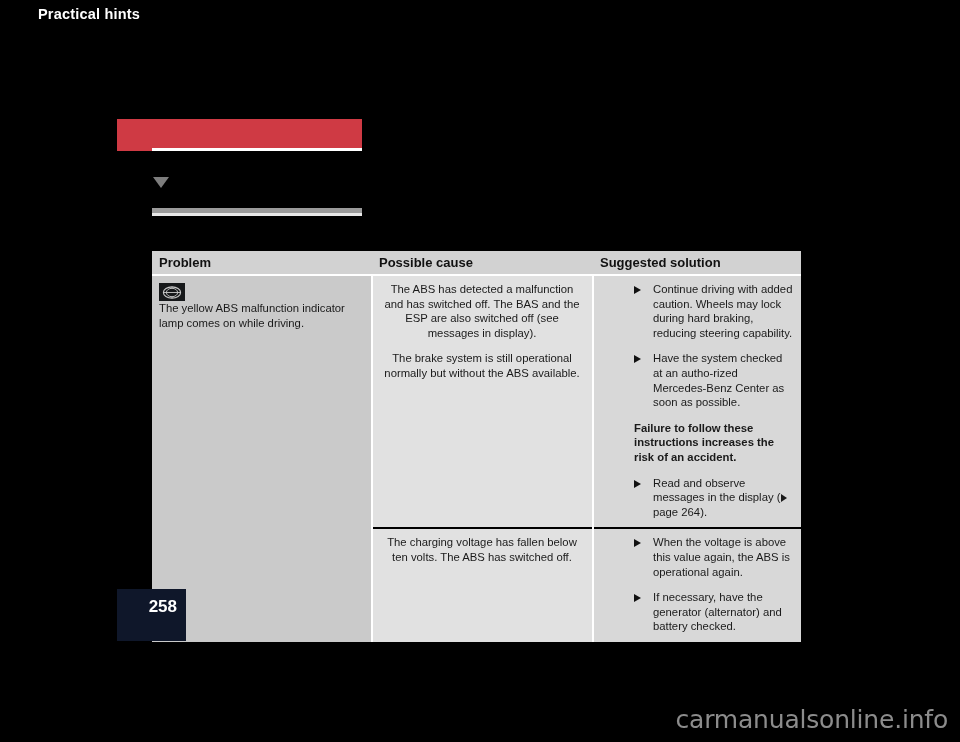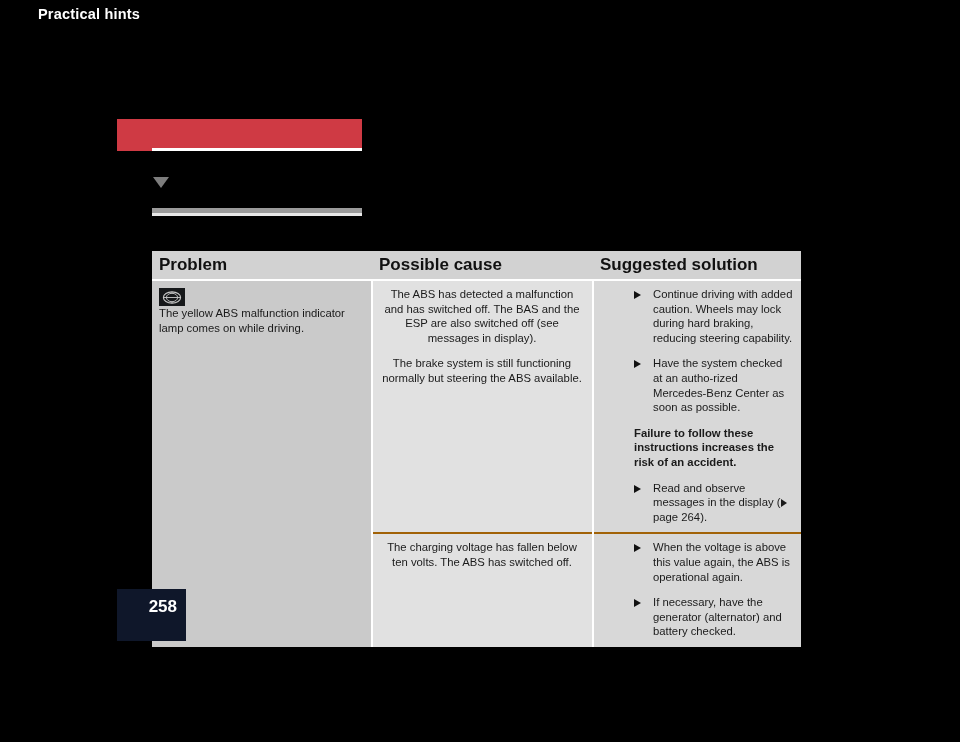--- a/index.html
+++ b/index.html
@@ -72,39 +72,39 @@
     border-collapse: collapse;
     background: #d2d2d2;
   }
   .trouble-table col.c1 { width: 220px; }
   .trouble-table col.c2 { width: 221px; }
   .trouble-table col.c3 { width: 208px; }
 
   .trouble-table th {
     background: #d2d2d2;
     color: #111111;
-    font-size: 17px;
+    font-size: 13px;
     font-weight: bold;
     text-align: left;
     padding: 4px 8px 4px 7px;
     border-bottom: 2px solid #ffffff;
     vertical-align: bottom;
     height: 19px;
   }
   .trouble-table td {
     vertical-align: top;
     font-size: 11.3px;
     line-height: 14.6px;
     color: #1a1a1a;
     padding: 6px 8px 8px 7px;
   }
   td.col-problem  { background: #cacaca; border-right: 2px solid #ffffff; }
   td.col-cause    { background: #e1e1e1; border-right: 2px solid #ffffff; text-align: center; }
   td.col-solution { background: #d8d8d8; padding-left: 40px; }
-  tr.row-divider td { border-top: 2px solid #a16207; }
+  tr.row-divider td { border-top: 2px solid #000000; }
 
   
   .problem-cell-inner { display: flex; align-items: flex-start; flex-direction: column; }
   .warn-lamp {
     flex: 0 0 auto;
     width: 26px; height: 18px;
     background: #16181a;
     margin-right: 16px;
     margin-top: 1px;
     display: flex; align-items: center; justify-content: center;
@@ -206,21 +206,21 @@
                 <line x1="1.4" y1="6.5" x2="18.6" y2="6.5" stroke="#c9c9c9" stroke-width="0.9"></line>
                 <line x1="10" y1="0.9" x2="10" y2="2.4" stroke="#c9c9c9" stroke-width="0.9"></line>
                 <line x1="10" y1="10.6" x2="10" y2="12.1" stroke="#c9c9c9" stroke-width="0.9"></line>
               </svg>
             </span>
             <span class="problem-text">The yellow ABS malfunction indicator lamp comes on while driving.</span>
           </div>
         </td>
         <td class="col-cause">
           <p class="p">The ABS has detected a malfunction and has switched off. The BAS and the ESP are also switched off (see messages in display).</p>
-          <p class="p">The brake system is still functioning normally but steering the ABS available.</p>
+          <p class="p">The brake system is still operational normally but without the ABS available.</p>
         </td>
         <td class="col-solution">
           <ul class="bullets">
             <li>
               <span class="bullet-tri"></span>
               <span>Continue driving with added caution. Wheels may lock during hard braking, reducing steering capability.</span>
             </li>
             <li>
               <span class="bullet-tri"></span>
               <span>Have the system checked at an autho-rized Mercedes-Benz Center as soon as possible.</span>
@@ -253,14 +253,15 @@
           </ul>
         </td>
       </tr>
     </tbody>
   </table>
 
   <div class="page-number-box">
     <span class="page-number-text">258</span>
   </div>
 
+  <div class="watermark">carmanualsonline.info</div>
 
 </div>
 
 </body></html>

